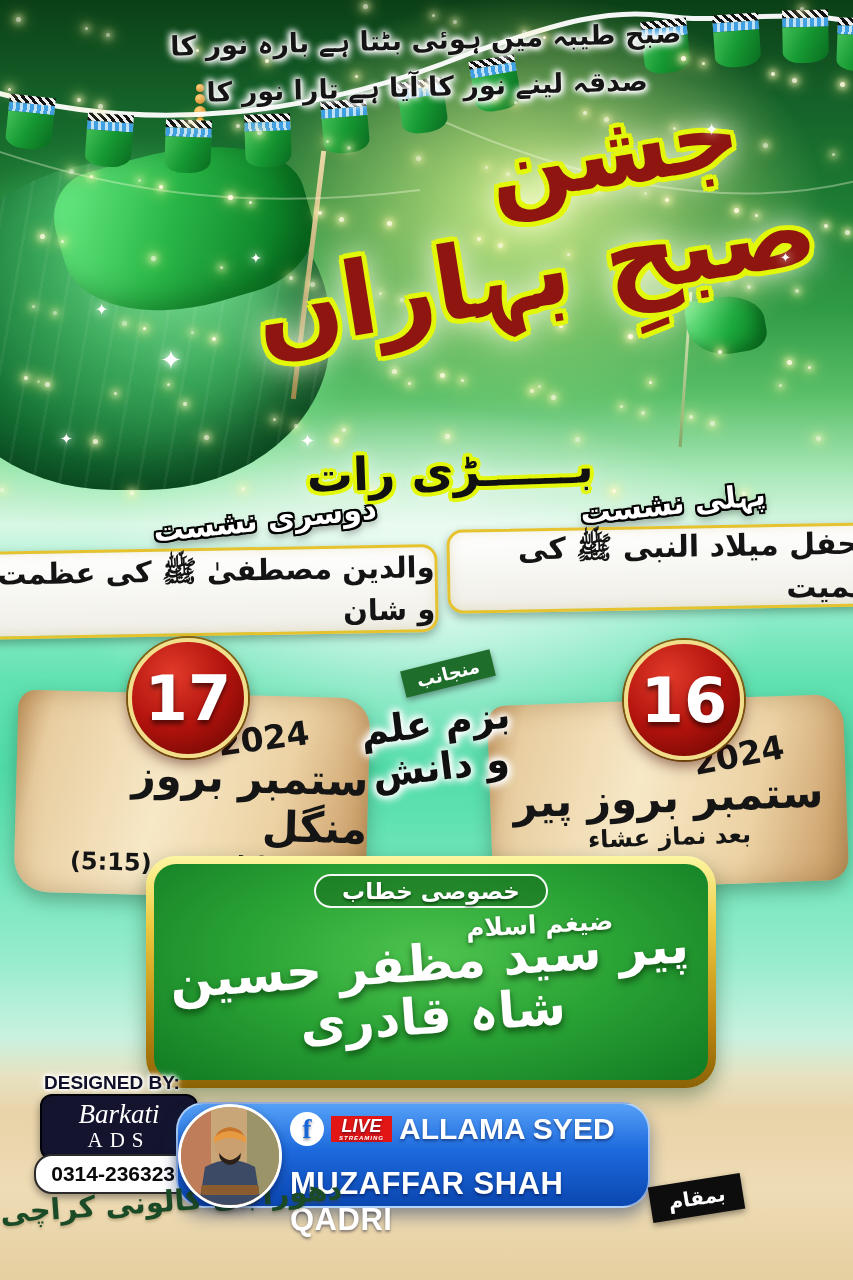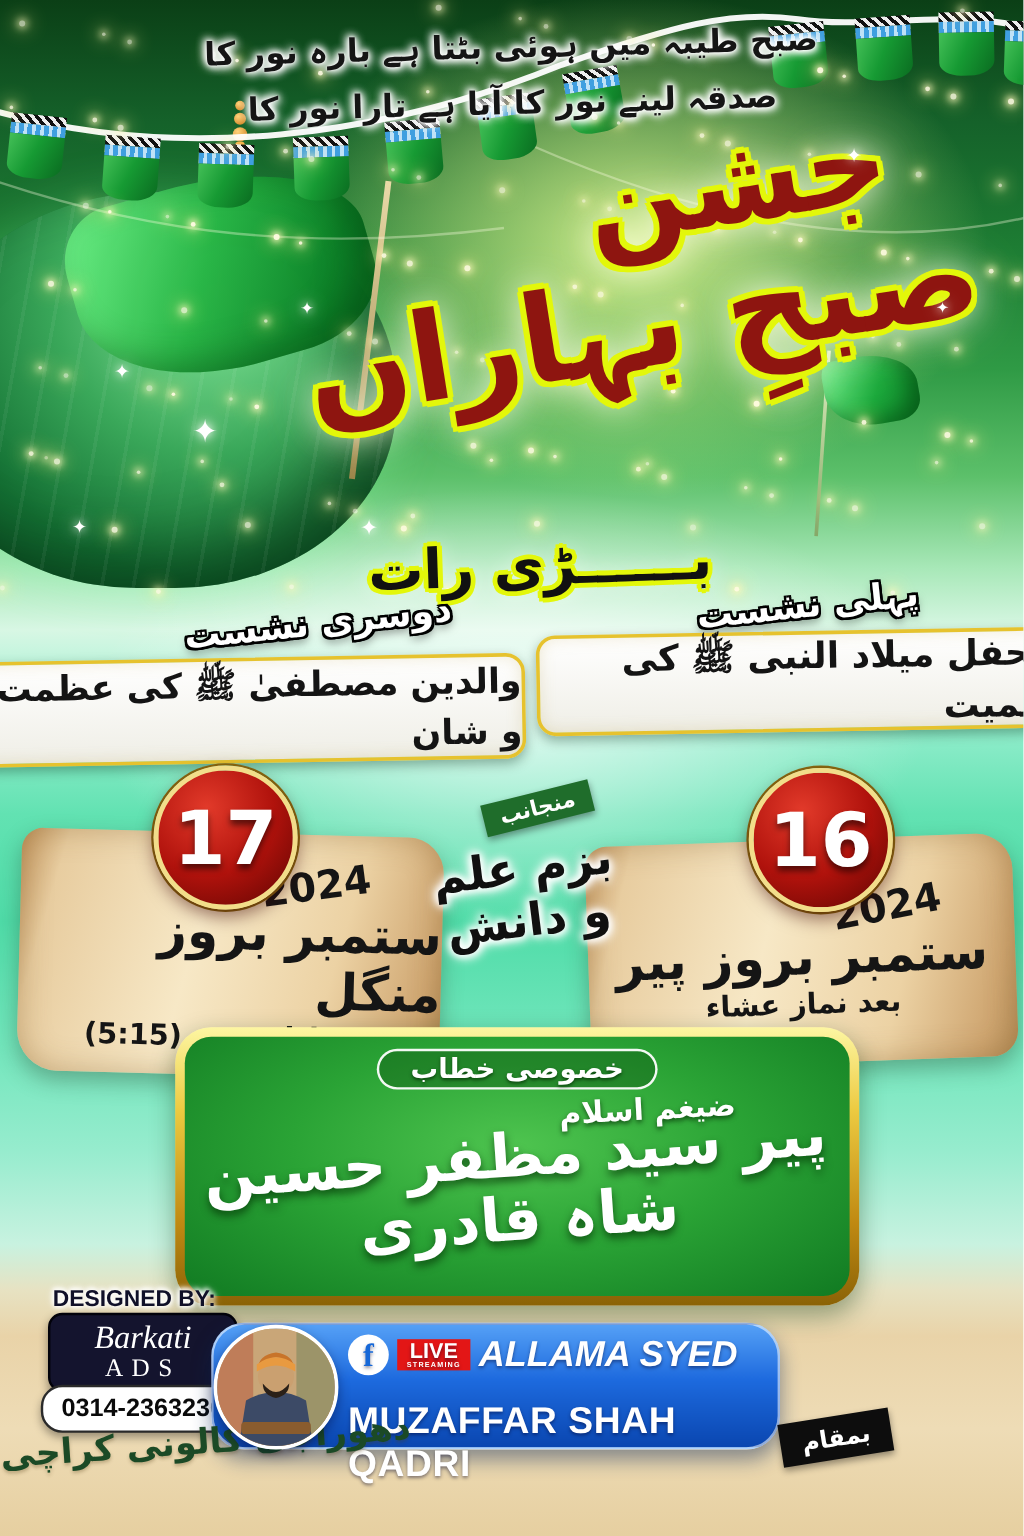--- a/index.html
+++ b/index.html
@@ -136,24 +136,24 @@
       background:linear-gradient(180deg,#55a0f6 0%,#1d6ade 45%,#0a46b0 100%);
       border:2px solid rgba(255,255,255,.55);box-shadow:0 8px 16px rgba(10,40,90,.45);}
   .speaker-photo{left:178px;top:1104px;width:98px;height:98px;border-radius:50%;border:3px solid #fff;
       overflow:hidden;background:linear-gradient(180deg,#c8a070 0%,#b08050 60%,#7a5030 100%);z-index:6;
       box-shadow:0 4px 10px rgba(0,0,40,.4);}
   .live-content{position:absolute;left:290px;top:1112px;width:345px;color:#fff;
       font-family:"Liberation Sans",sans-serif;font-weight:bold;text-shadow:0 2px 3px rgba(0,0,40,.45);}
   .live-row1{display:flex;align-items:center;gap:7px;}
   .fb-circle{width:34px;height:34px;border-radius:50%;background:#fff;display:flex;align-items:center;justify-content:center;
       color:#1668d8;font-family:"Liberation Serif",serif;font-size:27px;font-weight:bold;line-height:1;flex:0 0 auto;}
-  .live-badge{background:#e31616;padding:1px 8px 0;text-align:center;flex:0 0 auto;}
+  .live-badge{background:#e31616;padding:1px 8px 0;text-align:center;flex:0 0 auto;font-style:italic;}
   .live-word{font-size:18px;line-height:1;}
   .streaming-word{font-size:6px;letter-spacing:1px;line-height:1.2;}
-  .en-name1{font-size:30px;line-height:1;font-style:italic;}
+  .en-name1{font-size:30px;line-height:1;}
   .en-name2{font-size:31px;line-height:1.15;letter-spacing:.5px;margin-top:20px;}
 
   
   .venue-tag{left:650px;top:1180px;background:#0d0d0d;color:#fff;font-size:20px;font-weight:bold;
       padding:6px 18px;transform:rotate(-9deg);box-shadow:0 3px 6px rgba(0,0,0,.4);z-index:4;}
   .venue-line{left:0;right:6px;top:1198px;display:flex;flex-direction:row-reverse;align-items:center;
       justify-content:flex-start;gap:10px;color:#1b4a26;padding-right:14px;}
   .venue-masjid{font-size:54px;font-weight:bold;line-height:1;white-space:nowrap;
       text-shadow:0 3px 4px rgba(80,60,20,.35);}
   .venue-address{font-size:29px;font-weight:bold;transform:rotate(-4deg);margin-top:-14px;

